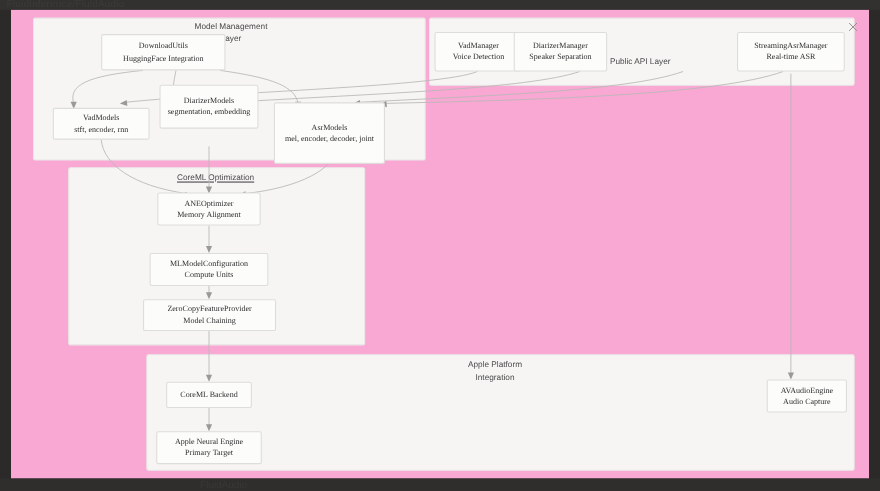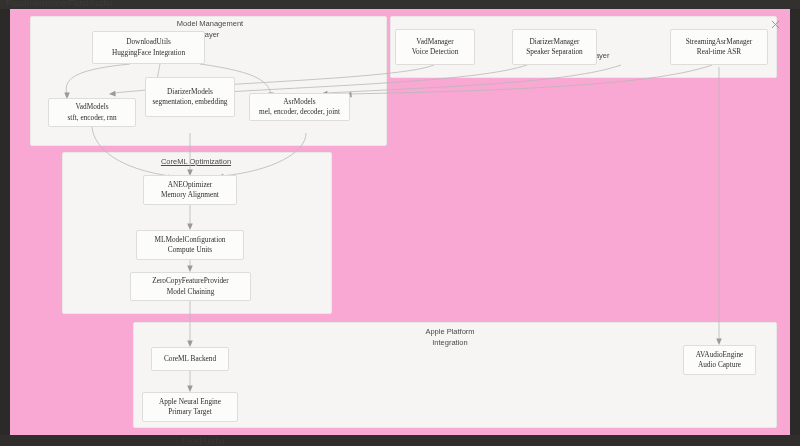--- a/index.html
+++ b/index.html
@@ -191,21 +191,21 @@
     <div class="node" style="left:82px; top:22px; width:113px; height:33px;">
       <span class="line">DownloadUtils</span>
       <span class="line">HuggingFace Integration</span>
     </div>
 
     <div class="node" style="left:385px; top:20px; width:80px; height:36px;">
       <span class="line">VadManager</span>
       <span class="line">Voice Detection</span>
     </div>
 
-    <div class="node" style="left:502px; top:20px; width:85px; height:36px;">
+    <div class="node" style="left:457px; top:20px; width:85px; height:36px;">
       <span class="line">DiarizerManager</span>
       <span class="line">Speaker Separation</span>
     </div>
 
 
     <div class="node" style="left:660px; top:20px; width:98px; height:36px;">
       <span class="line">StreamingAsrManager</span>
       <span class="line">Real-time ASR</span>
     </div>
 
@@ -213,21 +213,21 @@
       <span class="line">VadModels</span>
       <span class="line">stft, encoder, rnn</span>
     </div>
 
     <div class="node" style="left:135px; top:68px; width:90px; height:40px;">
       <span class="line">DiarizerModels</span>
       <span class="line wrap">segmentation,
 embedding</span>
     </div>
 
-    <div class="node" style="left:239px; top:84px; width:101px; height:28px;">
+    <div class="node" style="left:239px; top:84px; width:101px; height:56px;">
       <span class="line">AsrModels</span>
       <span class="line wrap">mel, encoder, decoder,
 joint</span>
     </div>
 
     <div class="node" style="left:133px; top:166px; width:94px; height:30px;">
       <span class="line">ANEOptimizer</span>
       <span class="line">Memory Alignment</span>
     </div>
 
@@ -243,21 +243,21 @@
 
     <div class="node" style="left:141px; top:338px; width:78px; height:24px;">
       <span class="line">CoreML Backend</span>
     </div>
 
     <div class="node" style="left:132px; top:383px; width:96px; height:30px;">
       <span class="line">Apple Neural Engine</span>
       <span class="line">Primary Target</span>
     </div>
 
-    <div class="node" style="left:673px; top:336px; width:73px; height:30px;">
+    <div class="node" style="left:687px; top:336px; width:73px; height:30px;">
       <span class="line">AVAudioEngine</span>
       <span class="line">Audio Capture</span>
     </div>
 
     <div id="close-icon">
       <svg width="11" height="11" viewBox="0 0 11 11" aria-hidden="true">
         <path d="M2.2 2.2 L8.8 8.8 M8.8 2.2 L2.2 8.8" stroke="#8d8c8a" stroke-width="0.9" stroke-linecap="round"></path>
       </svg>
     </div>
 

